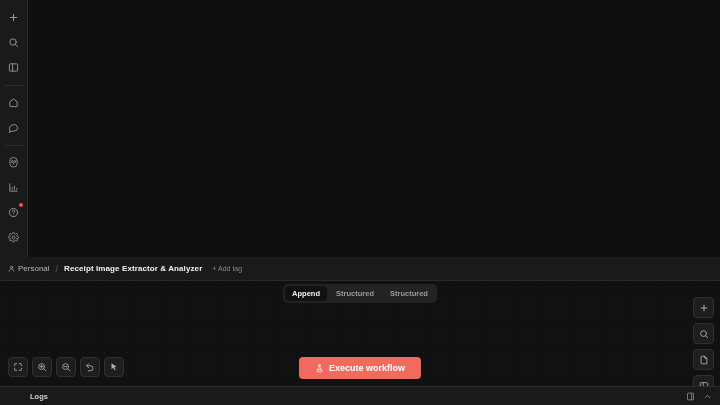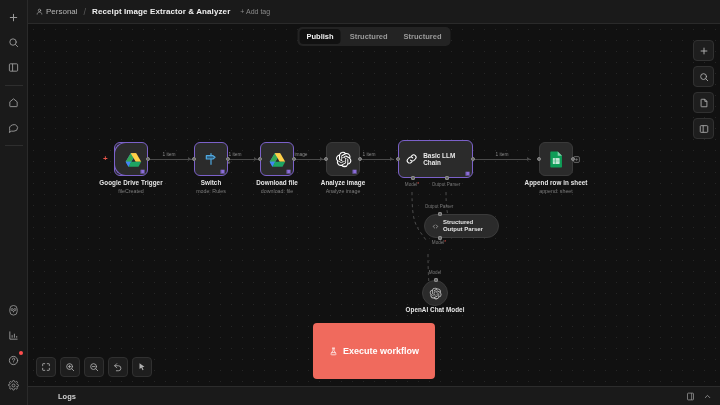--- a/index.html
+++ b/index.html
@@ -3,21 +3,21 @@
 <meta charset="utf-8">
 <style>
   * { box-sizing: border-box; margin: 0; padding: 0; }
   html, body {
     width: 720px; height: 405px;
     background: #0f0f0f;
     font-family: "Liberation Sans", sans-serif;
     overflow: hidden;
     color: #d8d8d8;
   }
-  .app { position: relative; width: 720px; height: 405px; display: flex; }
+  .app { position: relative; width: 720px; height: 405px; display: flex; flex-direction: column; }
 
   
   .rail {
     width: 28px; height: 405px;
     background: #1a1a1a;
     border-right: 1px solid #2a2a2a;
     display: flex; flex-direction: column; align-items: center;
     padding-top: 6px;
     flex: 0 0 28px;
     position: relative;
@@ -177,21 +177,21 @@
     display: flex; align-items: center; justify-content: center;
     color: #b0b0b0;
   }
   .exec-wrap {
     position: absolute; left: 50%; transform: translateX(-50%);
     bottom: 26px; z-index: 4;
   }
   .exec-btn {
     background: #f06a5d; color: #ffffff;
     font-size: 9px; font-weight: bold;
-    padding: 23px 16px; border-radius: 4px;
+    padding: 6px 16px; border-radius: 4px;
     display: flex; align-items: center; gap: 5px;
     white-space: nowrap;
   }
 
   
   .right-tb {
     position: absolute; right: 6px; top: 40px;
     display: flex; flex-direction: column; gap: 5px; z-index: 4;
   }
   .rtb-btn {
@@ -290,21 +290,21 @@
             </svg>
           <span>Personal</span>
         </span>
         <span class="bc-sep">/</span>
         <span class="wf-title">Receipt Image Extractor &amp; Analyzer</span>
         <span class="add-tag">+ Add tag</span>
       </div>
     </div>
 
     <div class="tabs">
-      <div class="tab active">Publish</div>
+      <div class="tab active">Append</div>
       <div class="tab">Structured</div>
       <div class="tab">Structured</div>
     </div>
 
     <div class="canvas">
 
       <div class="conn" style="left:118px; top:135px; width:46px;"></div>
       <div class="arrow" style="left:160px; top:132.5px;"></div>
       <div class="conn-label" style="left:141px; top:128px;">1 item</div>
 

